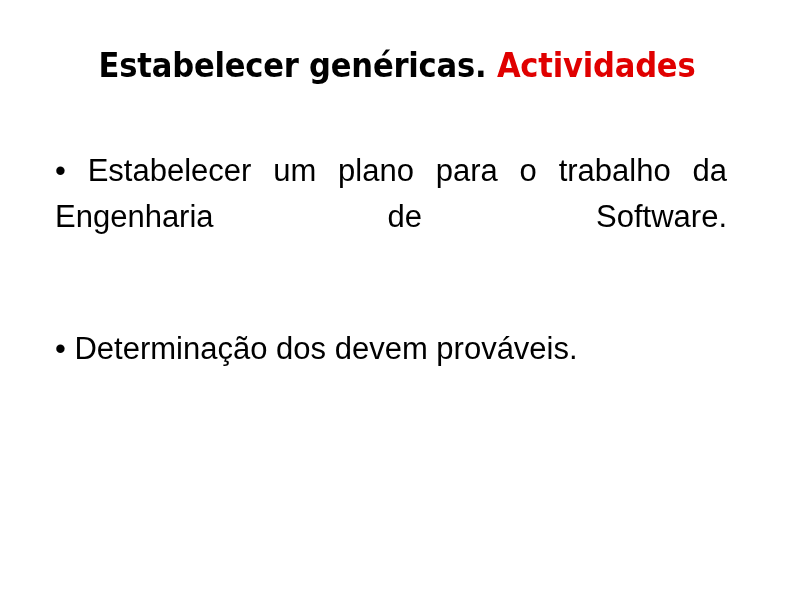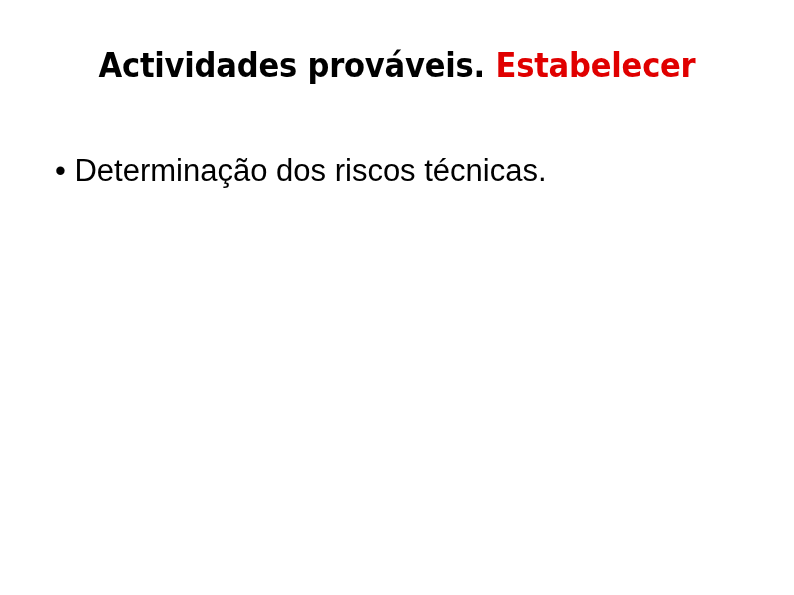--- a/index.html
+++ b/index.html
@@ -81,26 +81,30 @@
 
   .b1 { margin-bottom: 40px; }
   .b2 { margin-bottom: 42px; }
 </style>
 </head>
 <body>
 
 <div class="slide">
 
   <div class="slide-title">
-    <span class="title-black">Actividades prováveis.</span><span class="title-sep"> </span><span class="title-red">Estabelecer</span>
+    <span class="title-black">Estabelecer genéricas.</span><span class="title-sep"> </span><span class="title-red">Actividades</span>
   </div>
 
   <div class="body-block">
 
+    <p class="bullet-para justified b1">
+      <span class="bullet-mark">•</span>
+      <span class="bullet-text">Estabelecer um plano para o trabalho da Engenharia de Software.</span>
+    </p>
 
 
     <p class="bullet-para flush">
       <span class="bullet-mark">•</span>
-      <span class="bullet-text">Determinação dos riscos técnicas.</span>
+      <span class="bullet-text">Determinação dos devem prováveis.</span>
     </p>
 
   </div>
 </div>
 
 </body></html>

